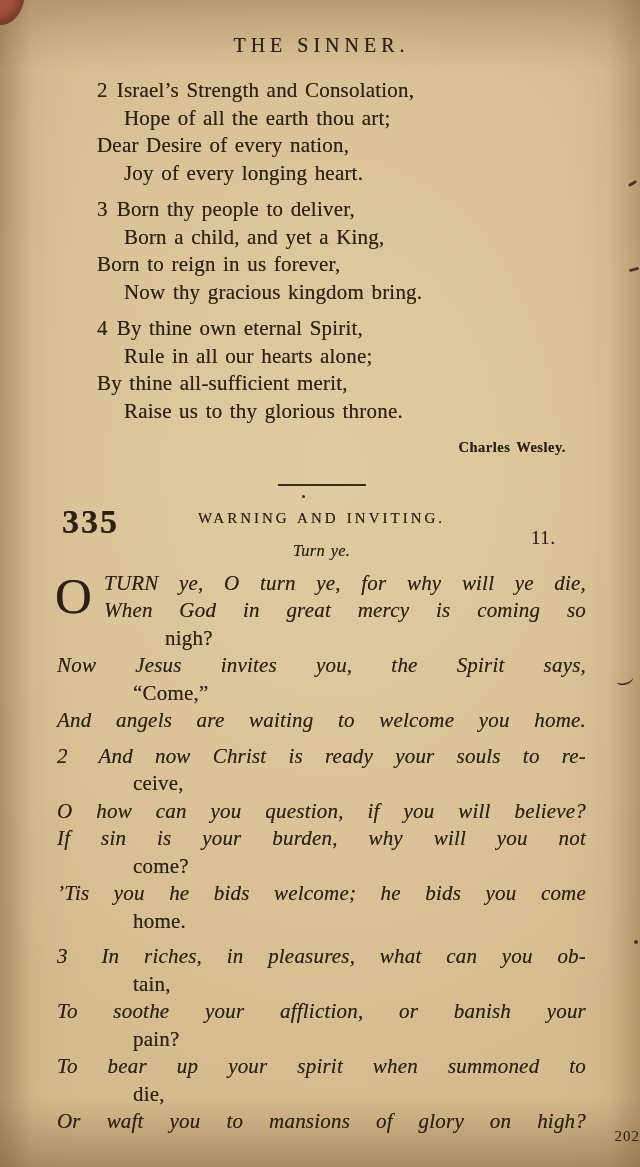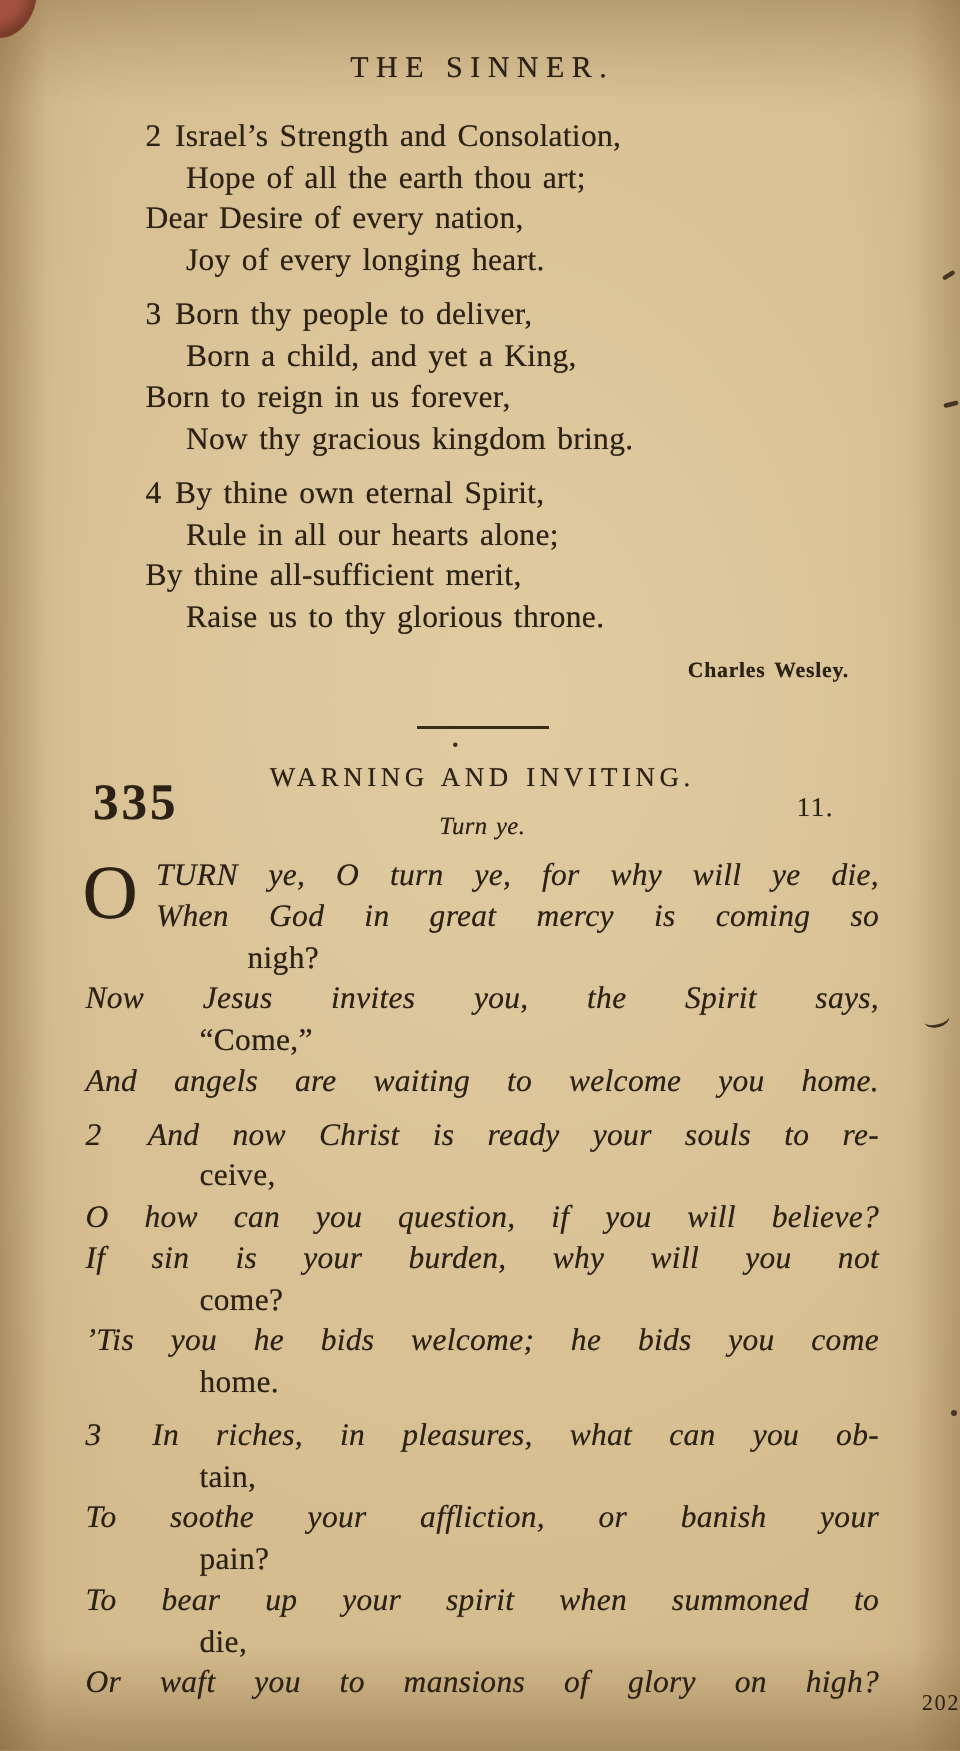--- a/index.html
+++ b/index.html
@@ -53,24 +53,24 @@
   .divider::after{
     content:"";
     position:absolute;left:24px;top:9px;
     width:3px;height:3px;border-radius:50%;
     background:#3a2c1b;
   }
   
   .hymn{font-size:21px;line-height:27.5px;letter-spacing:.2px;word-spacing:1.5px;}
   .hymn-head{position:relative;height:60px;margin-bottom:6px;}
   .hymn-number{
-    position:absolute;left:5px;top:18px;
+    position:absolute;left:5px;top:4px;
     font-size:34px;font-weight:bold;letter-spacing:2px;
   }
-  .hymn-section{text-align:center;font-size:18px;letter-spacing:3px;padding-top:1px;}
+  .hymn-section{text-align:center;font-size:15px;letter-spacing:3px;padding-top:1px;}
   .hymn-tune{text-align:center;font-size:16.5px;font-style:italic;margin-top:5px;}
   .hymn-meter{position:absolute;right:30px;top:21px;font-size:18px;letter-spacing:1px;}
   .stanza{position:relative;}
   .stanza + .stanza{margin-top:8px;}
   .dropcap{
     position:absolute;left:-2px;top:3px;
     font-size:51px;line-height:46px;
   }
   .cap{margin-left:47px;}
   .w1{margin-left:76px;font-family:Liberation Serif, serif;}

